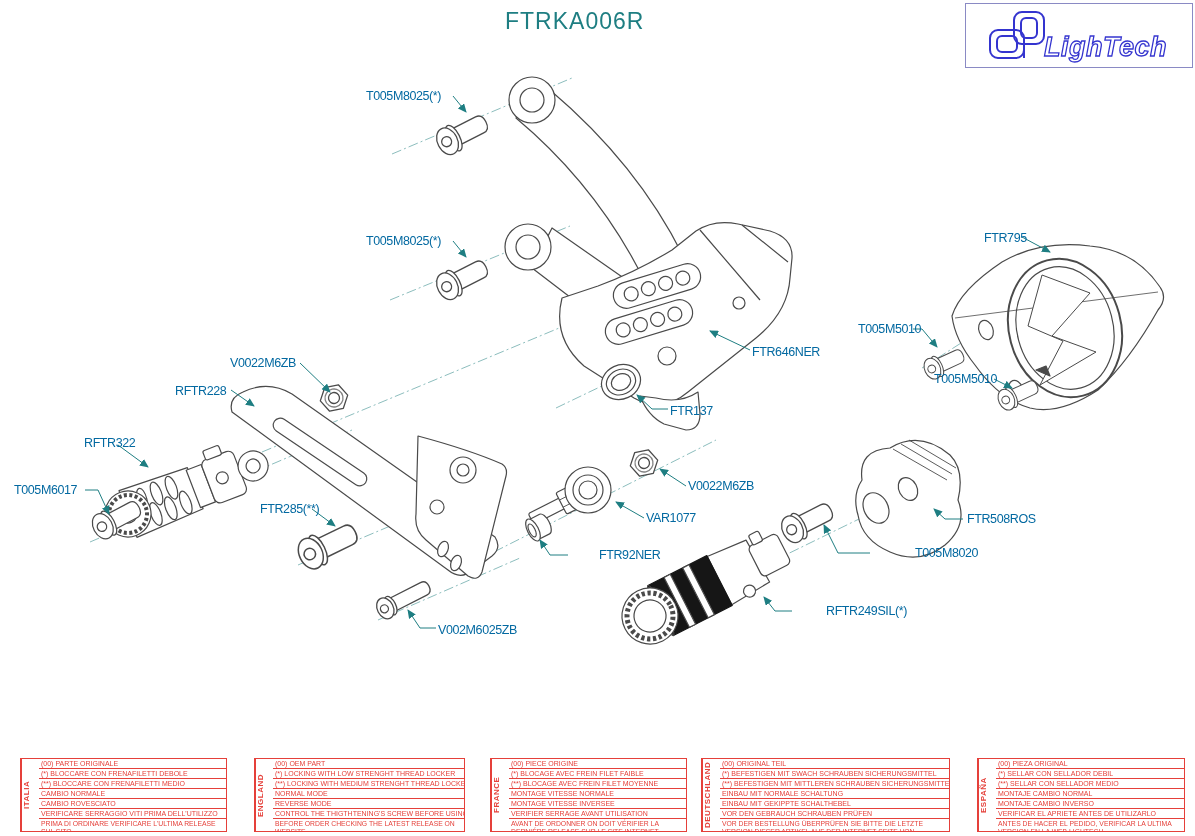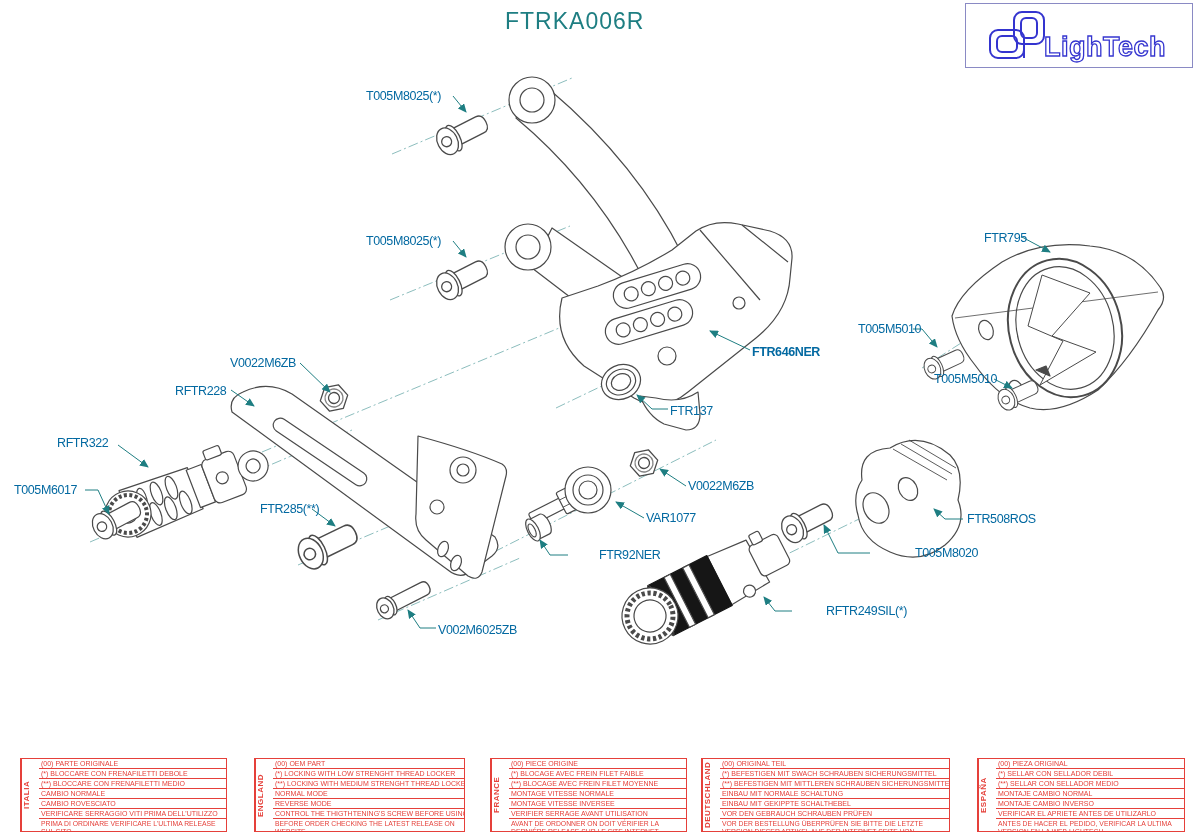--- a/index.html
+++ b/index.html
@@ -2,21 +2,21 @@
 <html><head>
 <meta charset="utf-8">
 <style>
   html,body{margin:0;padding:0;background:#fff;}
   #stage{position:relative;width:1195px;height:836px;background:#fff;overflow:hidden;
          font-family:"Liberation Sans",sans-serif;}
   #art{position:absolute;left:0;top:0;}
   #page-title{position:absolute;left:505px;top:8px;width:130px;text-align:center;
         font-size:23px;letter-spacing:1px;color:#1e7e82;font-weight:500;}
   .plabel{position:absolute;font-size:12.5px;letter-spacing:-0.4px;color:#0369a1;white-space:nowrap;}
-  #logo-box{position:absolute;left:965px;top:3px;width:226px;height:63px;border:1px solid #8a8ac4;}
+  #logo-box{position:absolute;left:965px;top:3px;width:226px;height:63px;border:1px solid #8a8ac4;font-style:italic;}
   
   .lang-box{position:absolute;top:758px;height:74px;border:1px solid #e5403a;display:flex;
             box-sizing:border-box;background:#fff;}
   .lang-label{width:17px;border-right:1px solid #e5403a;color:#e5403a;font-weight:bold;
             font-size:8px;letter-spacing:.5px;writing-mode:vertical-rl;transform:rotate(180deg);
             text-align:center;overflow:hidden;}
   .lang-rows{flex:1;display:flex;flex-direction:column;overflow:hidden;}
   .lang-row{height:9px;line-height:9px;font-size:7px;color:#e5403a;border-bottom:1px solid #e5403a;
             padding:0 2px;white-space:nowrap;overflow:hidden;}
   .lang-row.last{flex:1;height:auto;white-space:normal;line-height:7.6px;font-size:6.8px;
@@ -231,28 +231,28 @@
         <rect x="55" y="14" width="16" height="20" rx="5"></rect>
         <path d="M58,40 L58,54"></path>
       </g>
       <text x="78" y="52" font-family="Liberation Sans, sans-serif" font-size="27" font-weight="bold" fill="#ffffff" stroke="#3434cf" stroke-width="1.3" letter-spacing="0.5">LighTech</text>
     </svg>
   </div>
 
   <div id="labels">
       <div class="plabel" style="left: 366px; top: 89px;">T005M8025(*)</div>
       <div class="plabel" style="left: 366px; top: 234px;">T005M8025(*)</div>
-      <div class="plabel" style="left: 752px; top: 345px; font-weight: bold;">FTR646NER</div>
+      <div class="plabel" style="left: 752px; top: 345px;">FTR646NER</div>
       <div class="plabel" style="left: 984px; top: 231px;">FTR795</div>
       <div class="plabel" style="left: 858px; top: 322px;">T005M5010</div>
       <div class="plabel" style="left: 934px; top: 372px;">T005M5010</div>
       <div class="plabel" style="left: 670px; top: 404px;">FTR137</div>
       <div class="plabel" style="left: 230px; top: 356px;">V0022M6ZB</div>
       <div class="plabel" style="left: 175px; top: 384px;">RFTR228</div>
-      <div class="plabel" style="left: 57px; top: 436px;">RFTR322</div>
+      <div class="plabel" style="left: 84px; top: 436px;">RFTR322</div>
       <div class="plabel" style="left: 14px; top: 483px;">T005M6017</div>
       <div class="plabel" style="left: 260px; top: 502px;">FTR285(**)</div>
       <div class="plabel" style="left: 438px; top: 623px;">V002M6025ZB</div>
       <div class="plabel" style="left: 599px; top: 548px;">FTR92NER</div>
       <div class="plabel" style="left: 646px; top: 511px;">VAR1077</div>
       <div class="plabel" style="left: 688px; top: 479px;">V0022M6ZB</div>
       <div class="plabel" style="left: 826px; top: 604px; text-align: center;">RFTR249SIL(*)</div>
       <div class="plabel" style="left: 915px; top: 546px;">T005M8020</div>
       <div class="plabel" style="left: 967px; top: 512px;">FTR508ROS</div>
     </div>

